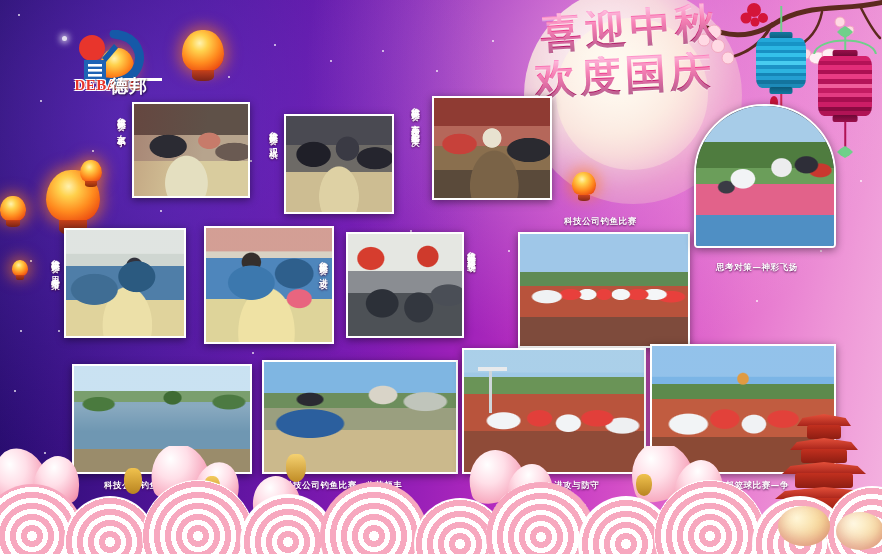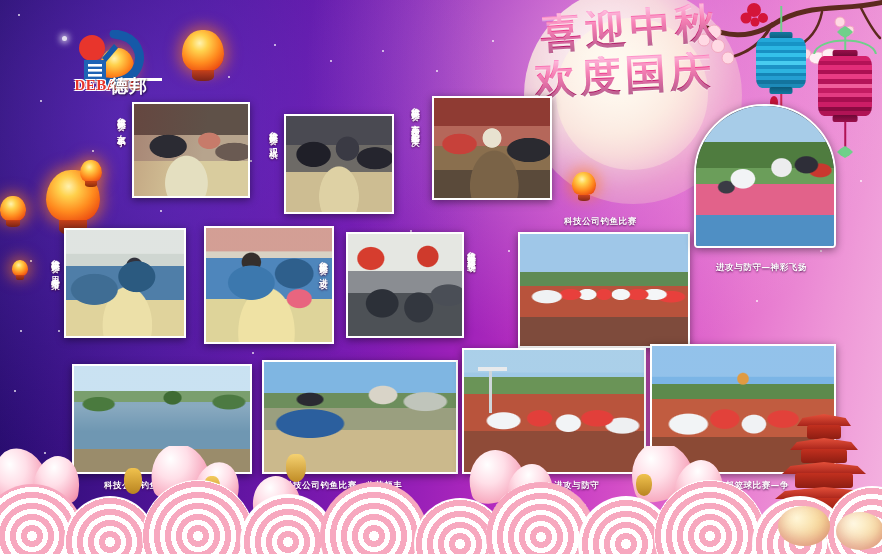--- a/index.html
+++ b/index.html
@@ -451,21 +451,21 @@
   <div class="photo" style="left:694px;top:104px;width:142px;height:144px;border-radius:70px 70px 4px 4px;">
     <div class="img" style="background:
         linear-gradient(#a7cce8 0 26%, #4f7c3f 26% 44%, #6b9e5a 44% 56%, #e2628a 56% 78%, #4f8fc4 78% 100%);"></div>
     <div class="img" style="background:
         radial-gradient(ellipse at 34% 52%, #f2f4f6 0 9%, rgba(0,0,0,0) 10%),
         radial-gradient(ellipse at 62% 44%, #ececee 0 8%, rgba(0,0,0,0) 9%),
         radial-gradient(ellipse at 80% 42%, #2e2e38 0 7%, rgba(0,0,0,0) 8%),
         radial-gradient(ellipse at 90% 46%, #c9372f 0 6%, rgba(0,0,0,0) 7%),
         radial-gradient(ellipse at 22% 58%, #3b3b45 0 5%, rgba(0,0,0,0) 6%);"></div>
   </div>
-  <div class="cap-h" style="left:716px;top:262px;">进攻与防守—神彩飞扬</div>
+  <div class="cap-h" style="left:716px;top:262px;">思考对策—神彩飞扬</div>
 
   <div class="photo" style="left:72px;top:364px;width:180px;height:110px;">
     <div class="img" style="background:
         linear-gradient(#bedcef 0 24%, #5d8a4e 24% 34%, #6f97b2 34% 78%, #9a8c6b 78% 100%);"></div>
     <div class="img" style="background:
         radial-gradient(ellipse at 14% 36%, #4a7a3e 0 7%, rgba(0,0,0,0) 8%),
         radial-gradient(ellipse at 56% 30%, #3f6b34 0 6%, rgba(0,0,0,0) 7%),
         radial-gradient(ellipse at 88% 34%, #4c7a42 0 7%, rgba(0,0,0,0) 8%),
         linear-gradient(180deg, rgba(255,255,255,.18) 38%, rgba(0,0,0,0) 62%);"></div>
   </div>

